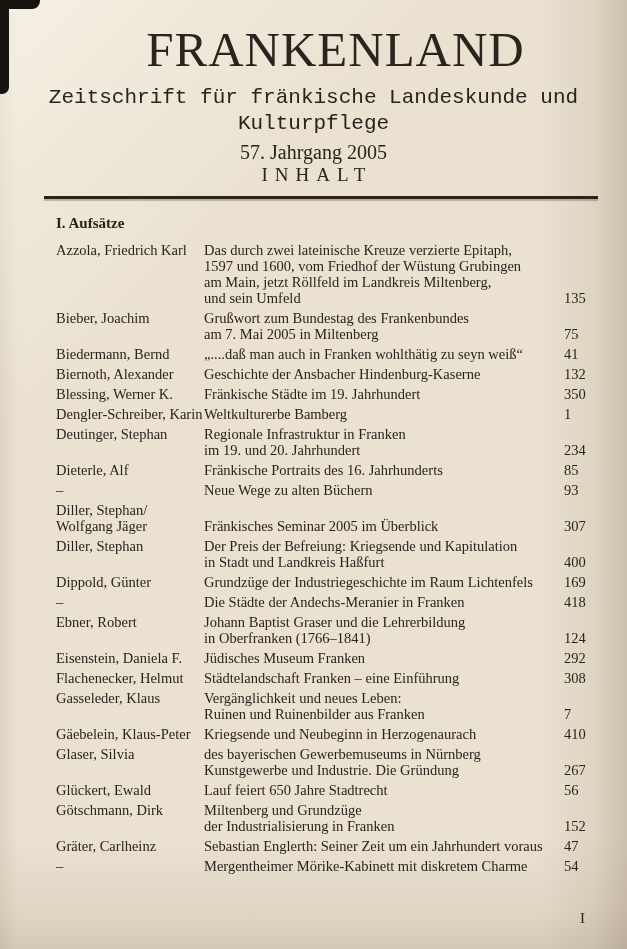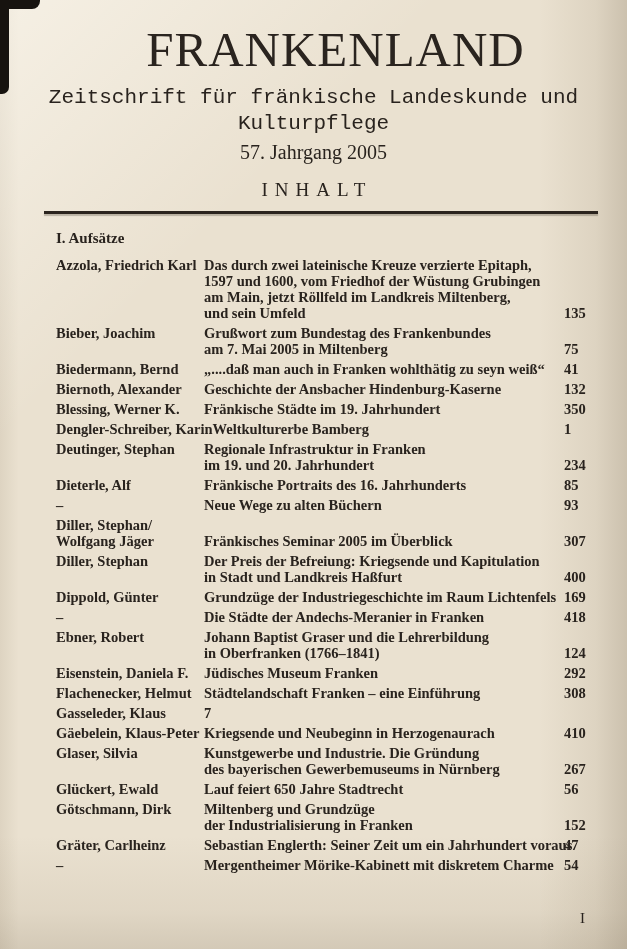--- a/index.html
+++ b/index.html
@@ -46,41 +46,40 @@
     margin-top: 11px;
     font-size: 21px;
     line-height: 1.25;
     font-family: Liberation Mono, monospace;
   }
   .journal-volume {
     margin-top: 3px;
     font-size: 20px;
   }
   .contents-heading {
-    margin-top: 15px;
+    margin-top: 0;
     font-size: 19px;
     letter-spacing: 7px;
     padding-left: 7px; 
   }
   .header-divider {
     margin: 10px 29px 0 44px;
     height: 3px;
     background: #2b241e;
     box-shadow: 0 2px 1px rgba(70,58,45,0.30);
   }
   .section-heading {
     margin: 16px 29px 10px 56px;
     font-size: 15px;
     font-weight: bold;
   }
   .toc {
     margin: 0 29px 0 56px;
     font-size: 14.5px;
     line-height: 16px;
-    font-weight: bold;
   }
   .entry { display: flex; margin-bottom: 4px; }
   .col-author { flex: 0 0 148px; align-self: flex-start; }
   .col-title  { flex: 1 1 auto; align-self: flex-end; min-width: 0; }
   .col-page   { flex: 0 0 34px; align-self: flex-end; }
   .author-line, .title-line { white-space: nowrap; }
   .folio {
     position: absolute;
     left: 580px; top: 910px;
     font-size: 15px;
@@ -255,38 +254,42 @@
         </div>
         <div class="col-title">
           <div class="title-line">Städtelandschaft Franken – eine Einführung</div>
         </div>
         <div class="col-page">308</div>
       </div>
       <div class="entry">
         <div class="col-author">
           <div class="author-line">Gasseleder, Klaus</div>
         </div>
+        <div class="col-title">
+          <div class="title-line">Vergänglichkeit und neues Leben:</div>
+          <div class="title-line">Ruinen und Ruinenbilder aus Franken</div>
+        </div>
         <div class="col-page">7</div>
       </div>
       <div class="entry">
         <div class="col-author">
           <div class="author-line">Gäebelein, Klaus-Peter</div>
         </div>
         <div class="col-title">
           <div class="title-line">Kriegsende und Neubeginn in Herzogenaurach</div>
         </div>
         <div class="col-page">410</div>
       </div>
       <div class="entry">
         <div class="col-author">
           <div class="author-line">Glaser, Silvia</div>
         </div>
         <div class="col-title">
+          <div class="title-line">des bayerischen Gewerbemuseums in Nürnberg</div>
           <div class="title-line">Kunstgewerbe und Industrie. Die Gründung</div>
-          <div class="title-line">des bayerischen Gewerbemuseums in Nürnberg</div>
         </div>
         <div class="col-page">267</div>
       </div>
       <div class="entry">
         <div class="col-author">
           <div class="author-line">Glückert, Ewald</div>
         </div>
         <div class="col-title">
           <div class="title-line">Lauf feiert 650 Jahre Stadtrecht</div>
         </div>

